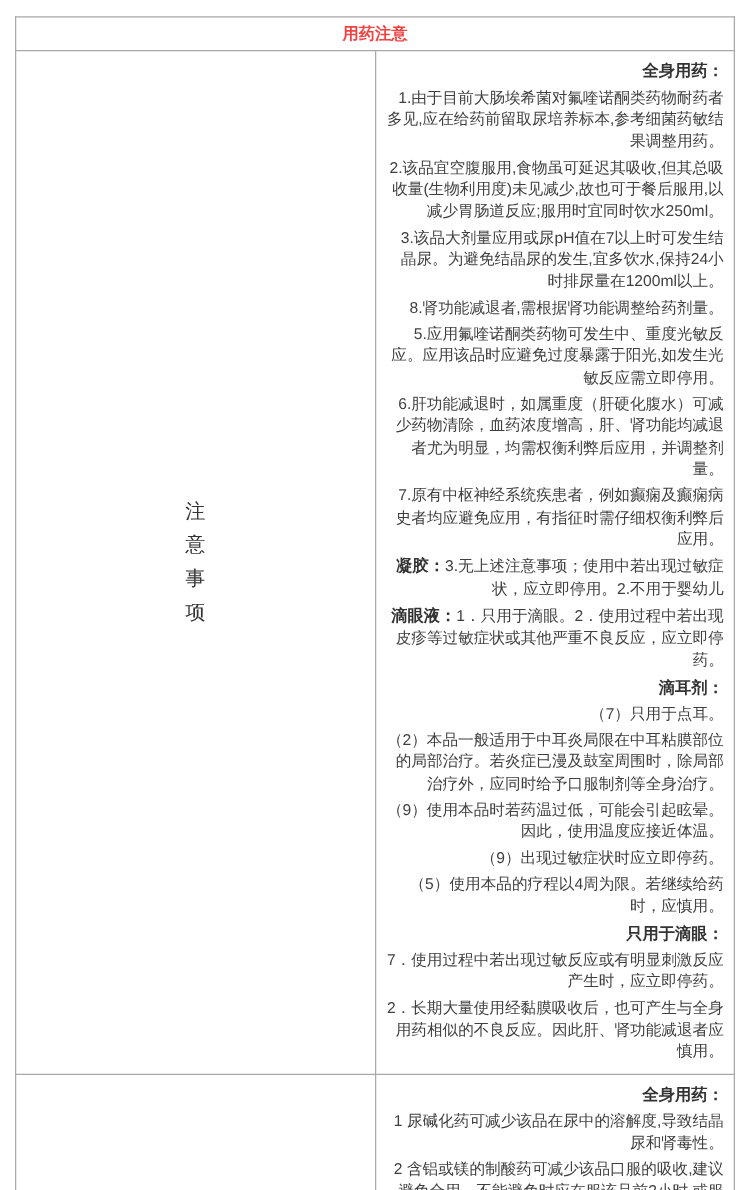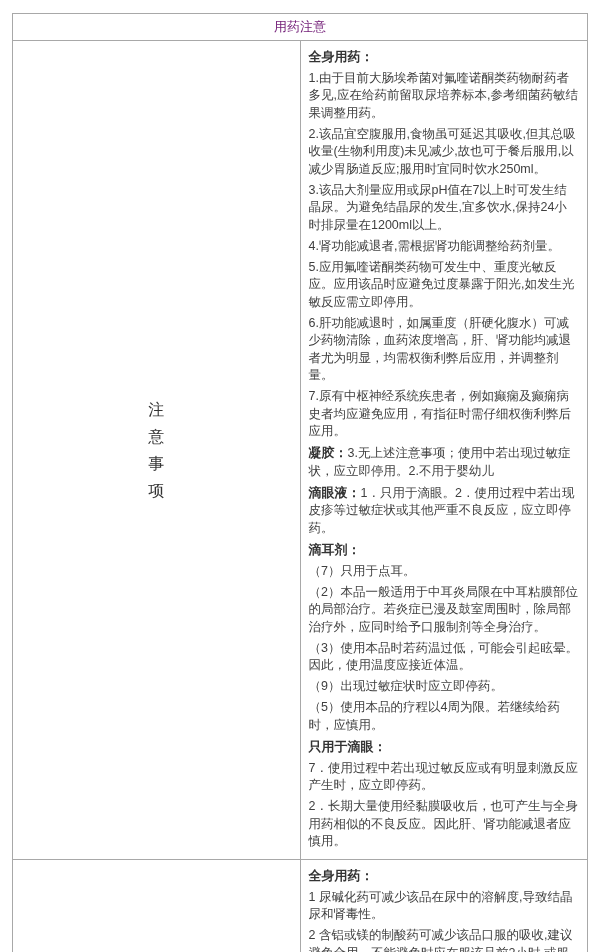--- a/index.html
+++ b/index.html
@@ -24,22 +24,22 @@
     border-collapse: collapse;
     table-layout: fixed;
   }
   .notice-table th,
   .notice-table td {
     border: 1px solid #a8a8a8;
     vertical-align: middle;
   }
   .notice-table th.title-cell {
     font-size: 13px;
-    font-weight: 400;
-    color: #701a75;
+    font-weight: 700;
+    color: #ef4444;
     text-align: center;
     padding: 4px 2px;
     background: #ffffff;
   }
   td.label-cell {
     width: 40px;
     text-align: center;
     vertical-align: middle;
     background: #ffffff;
     padding: 6px 0;
@@ -58,20 +58,21 @@
   td.content-cell {
     padding: 3px 8px 5px 8px;
     background: #ffffff;
   }
   .content-cell p {
     margin: 3.5px 0;
     font-size: 12.5px;
     line-height: 1.4;
     color: #3f3f3f;
     word-break: break-all;
+    text-align: right;
   }
   .content-cell p b {
     font-weight: bold;
     color: #333333;
     font-size: 13px;
   }
 </style>
 </head>
 <body>
 
@@ -90,30 +91,30 @@
               <div class="vchar">意</div>
               <div class="vchar">事</div>
               <div class="vchar">项</div>
             </div>
           </td>
           <td class="content-cell">
             <p><b>全身用药：</b></p>
             <p><span>1.由于目前大肠埃希菌对氟喹诺酮类药物耐药者多见,应在给药前留取尿培养标本,参考细菌药敏结果调整用药。</span></p>
             <p><span>2.该品宜空腹服用,食物虽可延迟其吸收,但其总吸收量(生物利用度)未见减少,故也可于餐后服用,以减少胃肠道反应;服用时宜同时饮水250ml。</span></p>
             <p><span>3.该品大剂量应用或尿pH值在7以上时可发生结晶尿。为避免结晶尿的发生,宜多饮水,保持24小时排尿量在1200ml以上。</span></p>
-            <p><span>4.肾功能减退者,需根据肾功能调整给药剂量。</span></p>
+            <p><span>8.肾功能减退者,需根据肾功能调整给药剂量。</span></p>
             <p><span>5.应用氟喹诺酮类药物可发生中、重度光敏反应。应用该品时应避免过度暴露于阳光,如发生光敏反应需立即停用。</span></p>
             <p><span>6.肝功能减退时，如属重度（肝硬化腹水）可减少药物清除，血药浓度增高，肝、肾功能均减退者尤为明显，均需权衡利弊后应用，并调整剂量。</span></p>
             <p><span>7.原有中枢神经系统疾患者，例如癫痫及癫痫病史者均应避免应用，有指征时需仔细权衡利弊后应用。</span></p>
             <p><b>凝胶：</b><span>3.无上述注意事项；使用中若出现过敏症状，应立即停用。2.不用于婴幼儿</span></p>
             <p><b>滴眼液：</b><span>1．只用于滴眼。2．使用过程中若出现皮疹等过敏症状或其他严重不良反应，应立即停药。</span></p>
             <p><b>滴耳剂：</b></p>
             <p><span>（7）只用于点耳。</span></p>
             <p><span>（2）本品一般适用于中耳炎局限在中耳粘膜部位的局部治疗。若炎症已漫及鼓室周围时，除局部治疗外，应同时给予口服制剂等全身治疗。</span></p>
-            <p><span>（3）使用本品时若药温过低，可能会引起眩晕。因此，使用温度应接近体温。</span></p>
+            <p><span>（9）使用本品时若药温过低，可能会引起眩晕。因此，使用温度应接近体温。</span></p>
             <p><span>（9）出现过敏症状时应立即停药。</span></p>
             <p><span>（5）使用本品的疗程以4周为限。若继续给药时，应慎用。</span></p>
             <p><b>只用于滴眼：</b></p>
             <p><span>7．使用过程中若出现过敏反应或有明显刺激反应产生时，应立即停药。</span></p>
             <p><span>2．长期大量使用经黏膜吸收后，也可产生与全身用药相似的不良反应。因此肝、肾功能减退者应慎用。</span></p>
           </td>
         </tr>
         <tr>
           <td class="label-cell"></td>
           <td class="content-cell">

